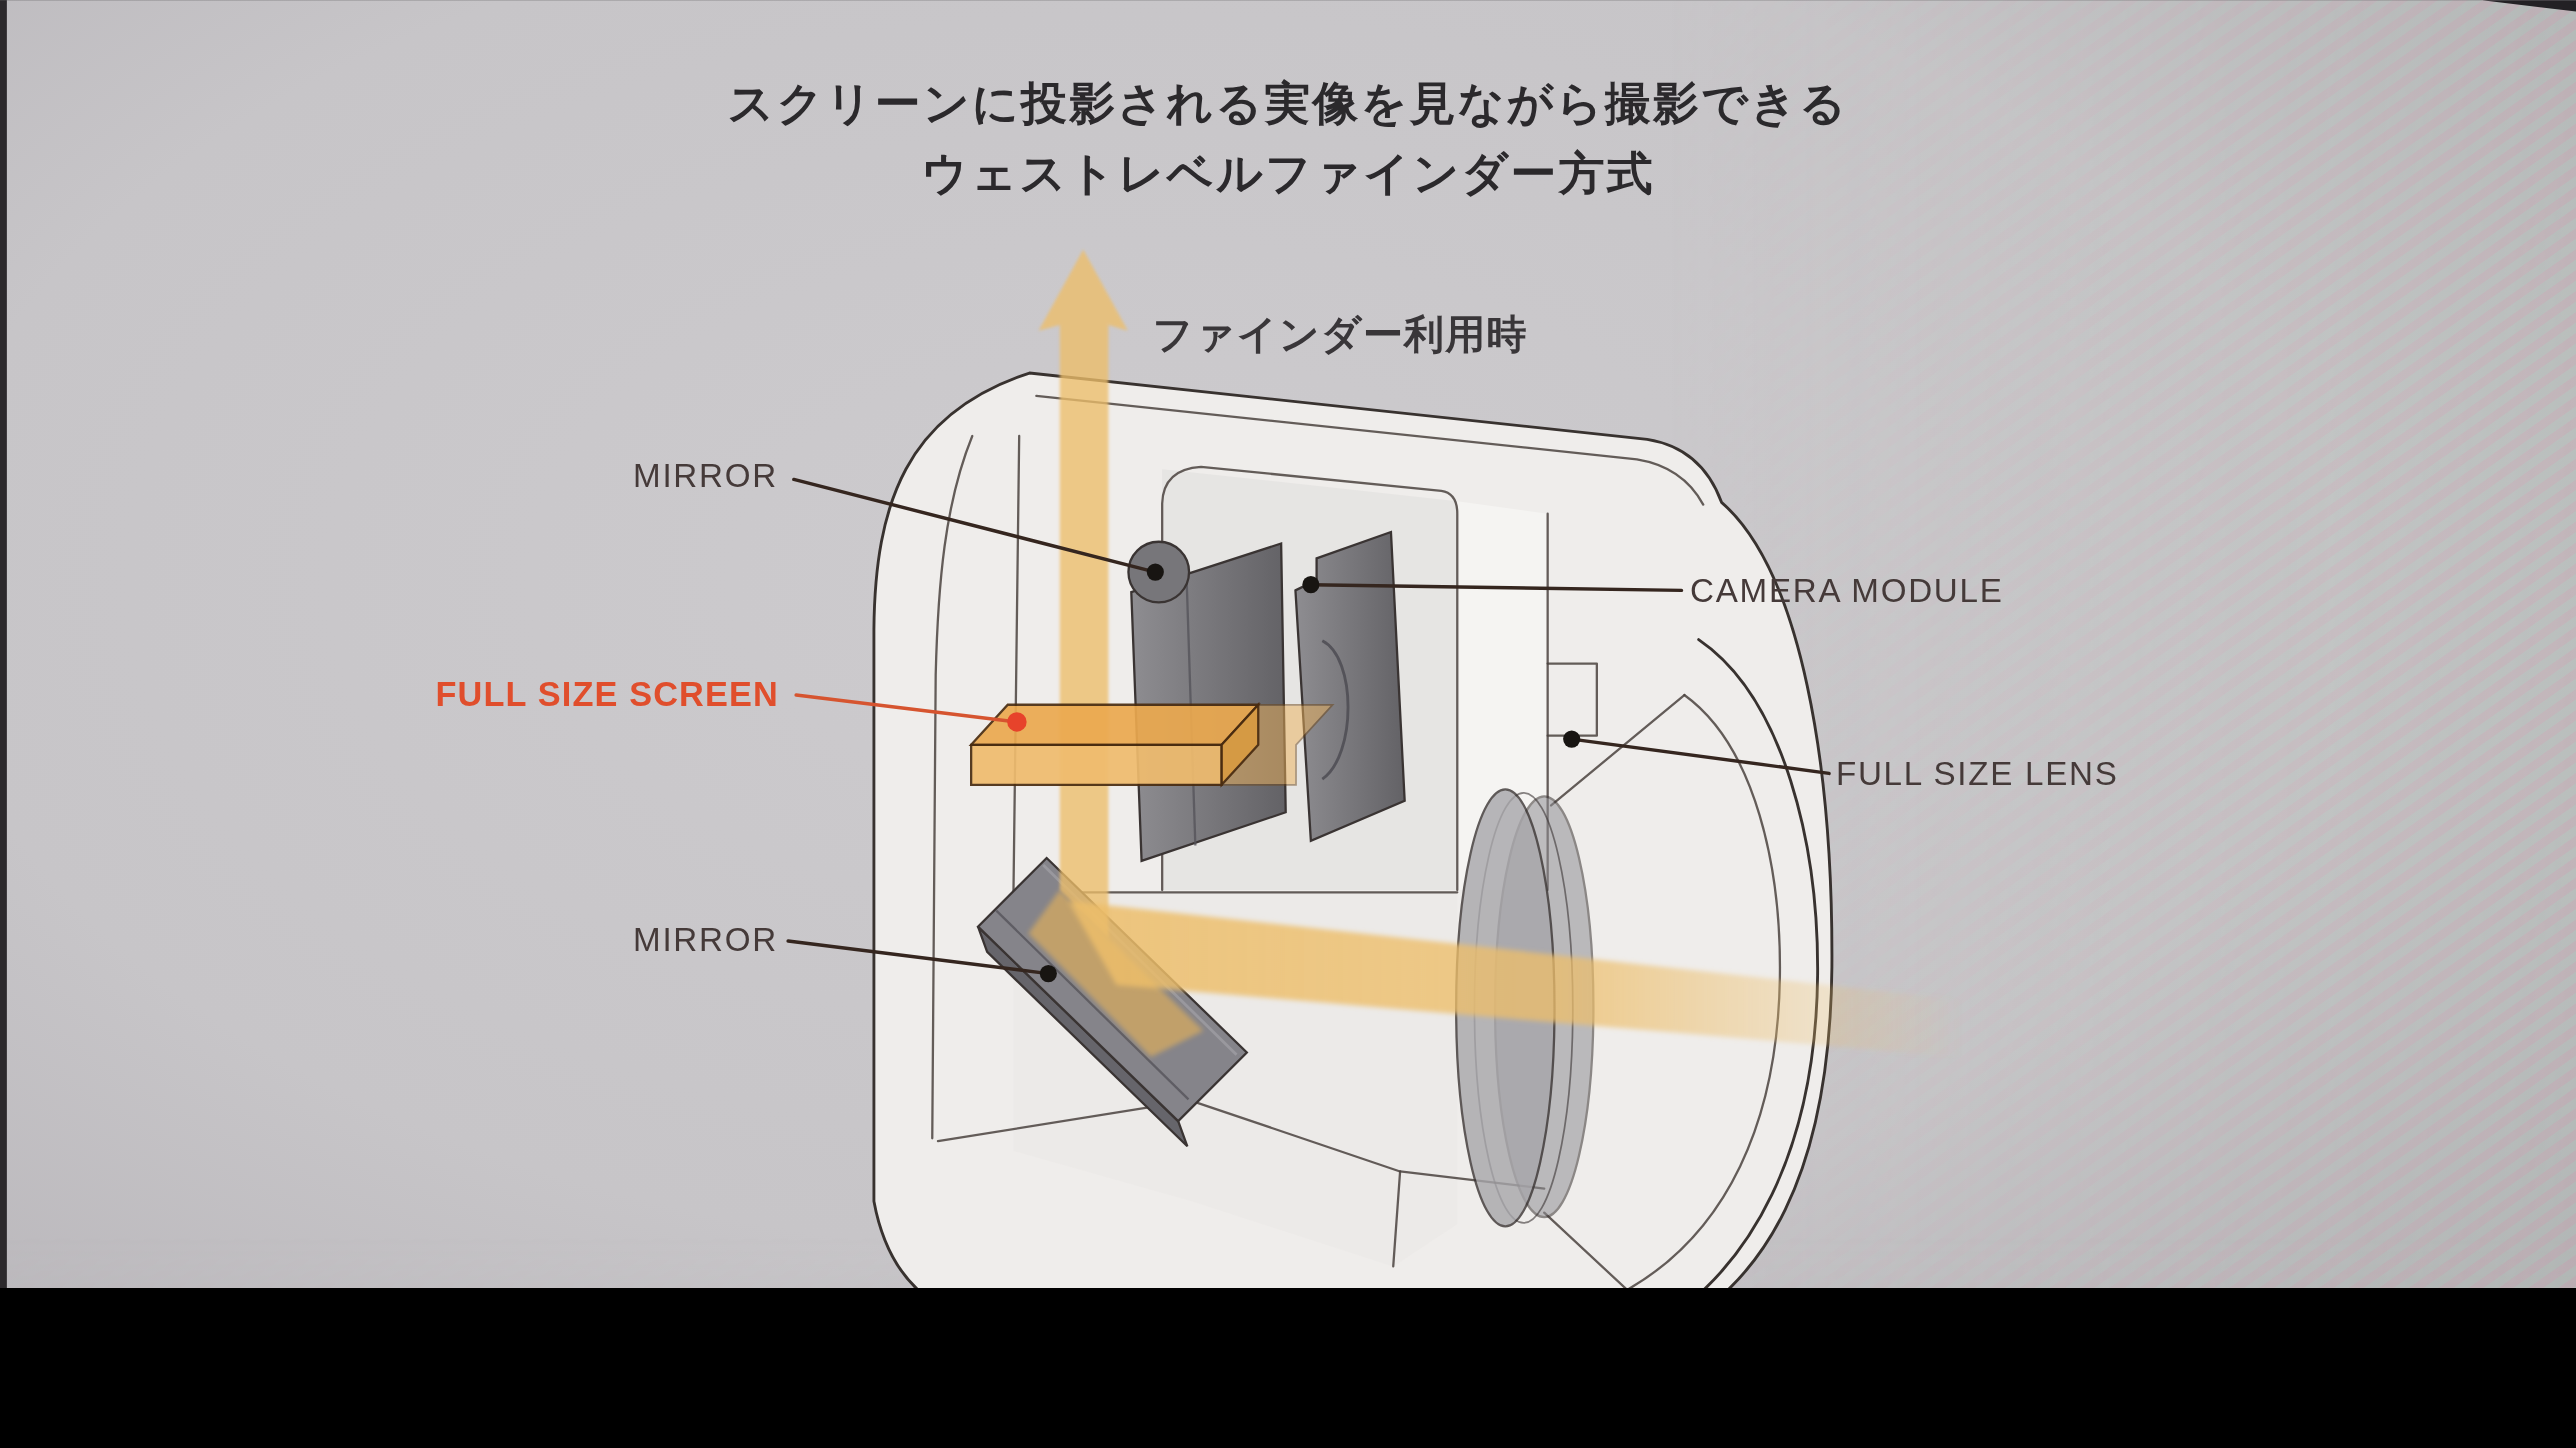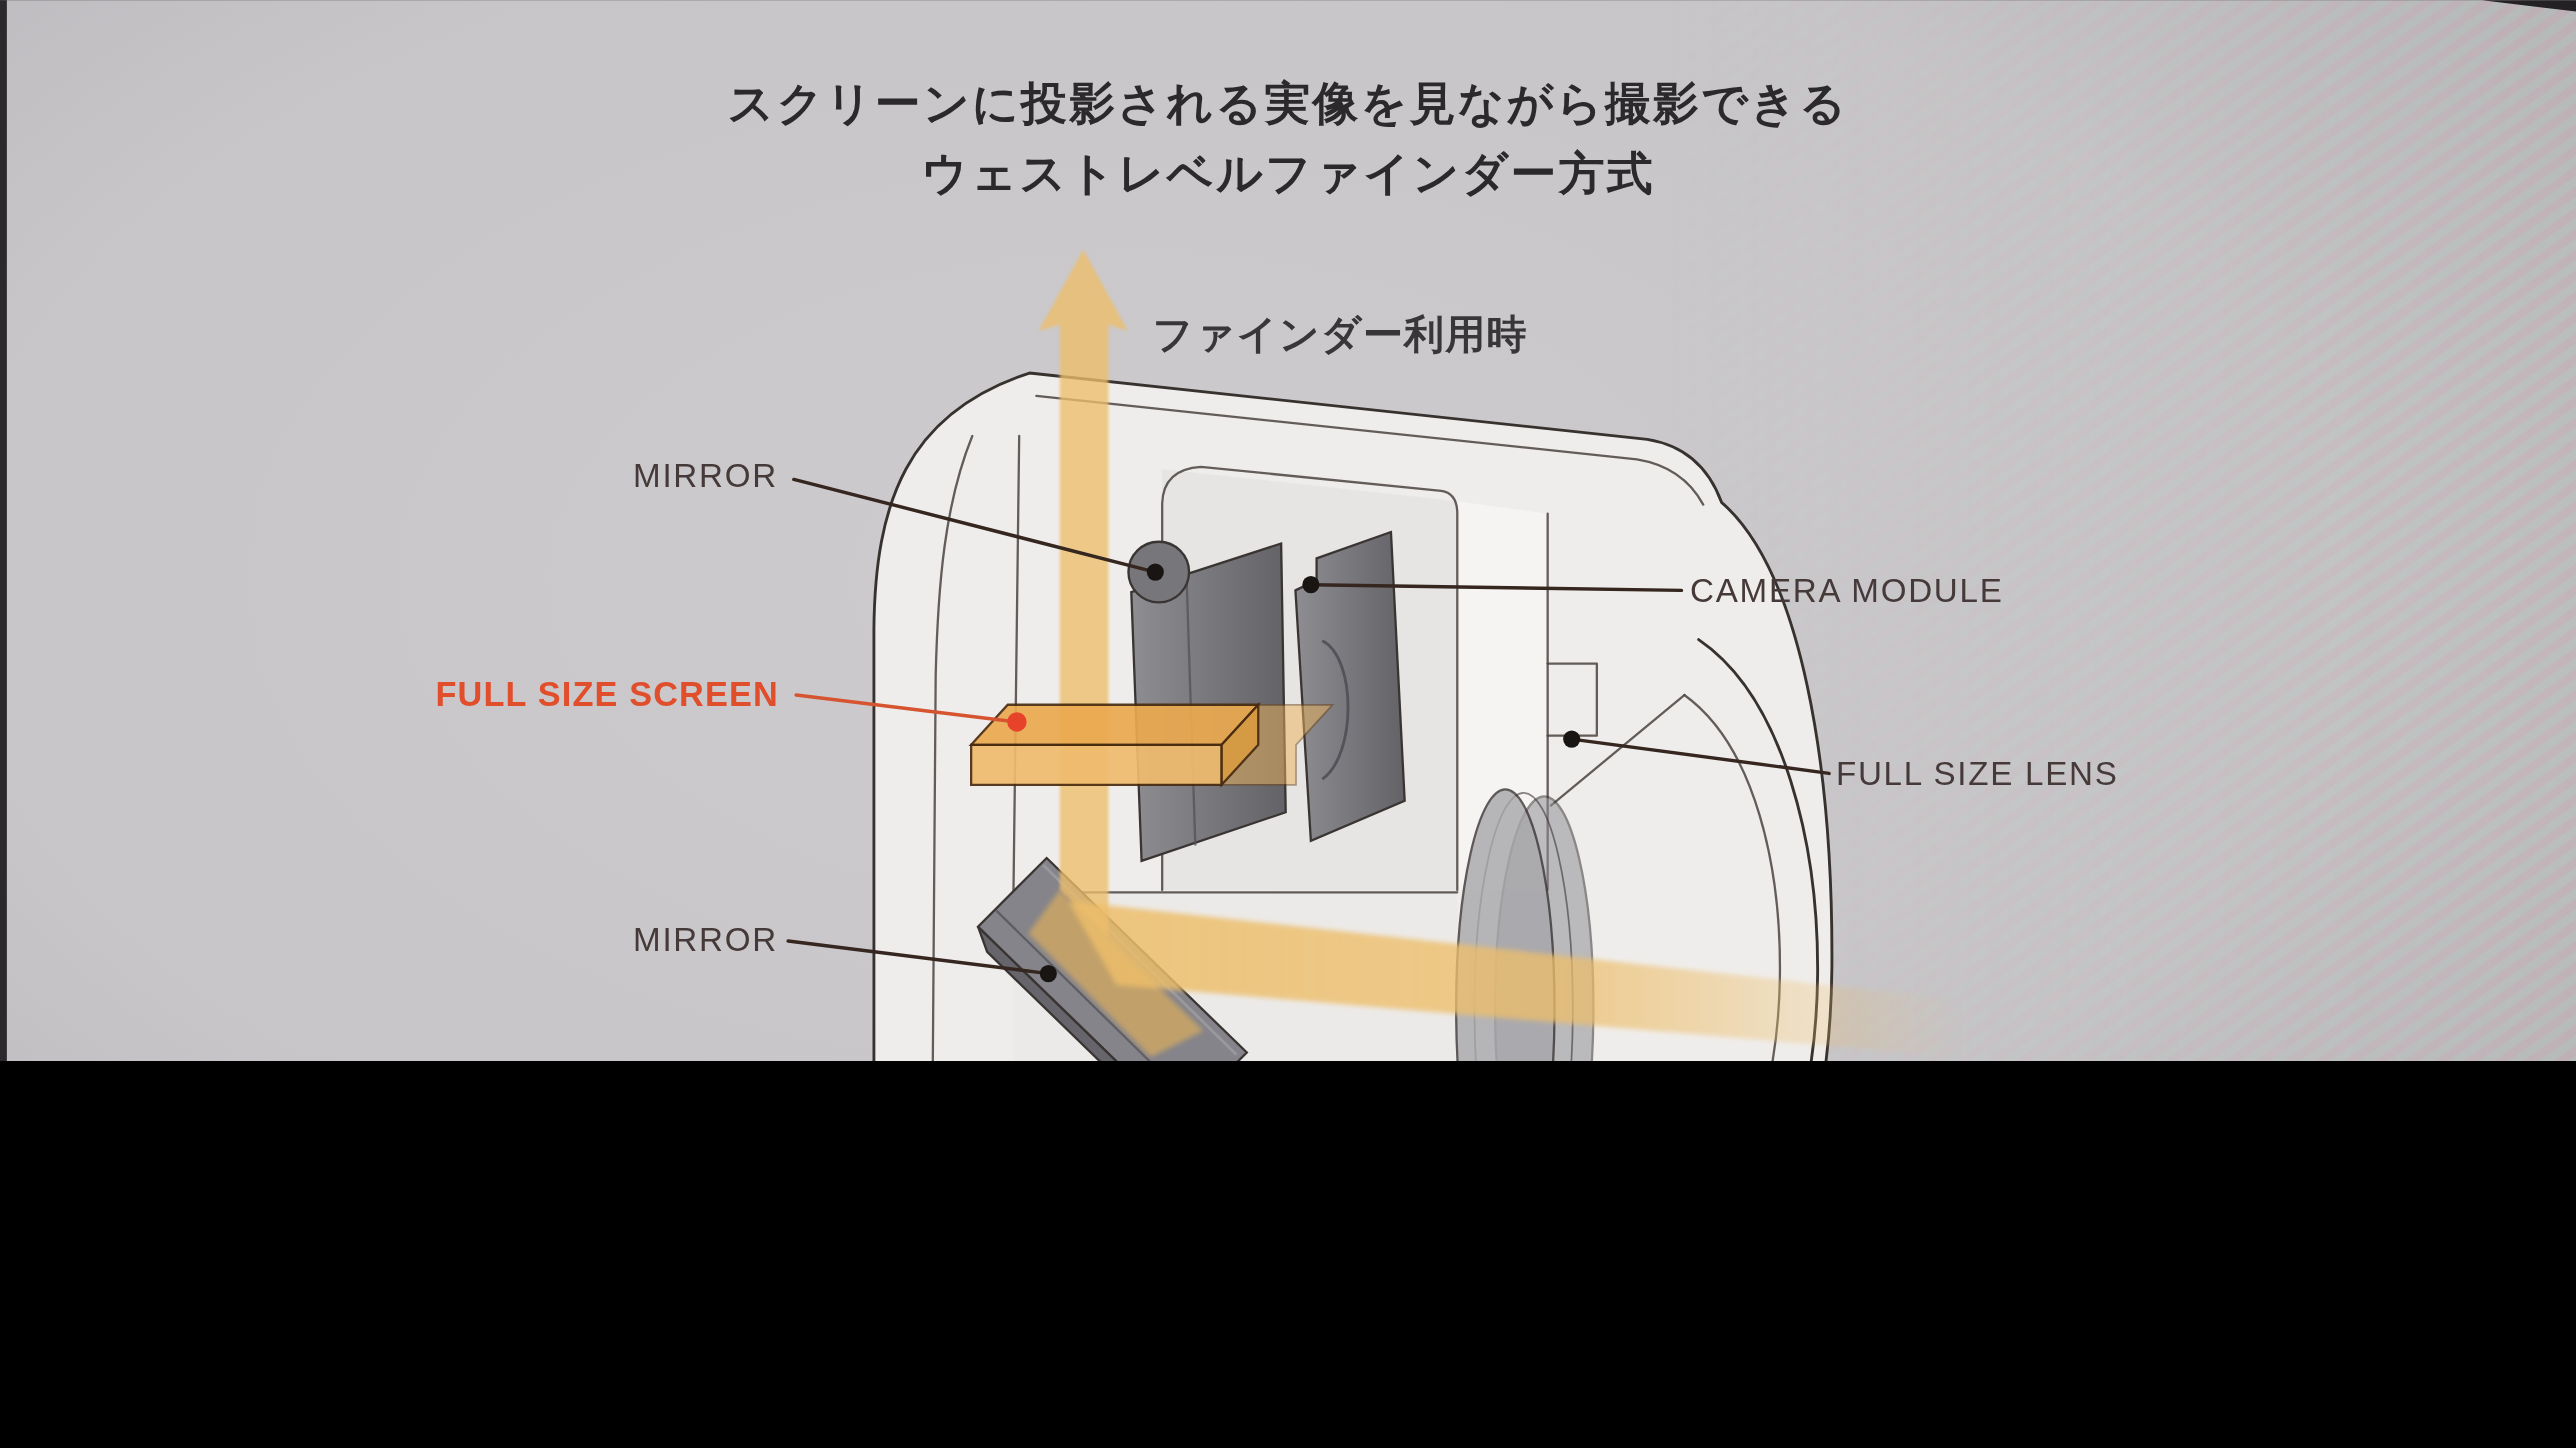--- a/index.html
+++ b/index.html
@@ -1,18 +1,18 @@
 <!DOCTYPE html>
 <html style="font-size:9.2px"><head>
 <meta charset="utf-8">
 <style>
   html,body{margin:0;padding:0;background:#000;}
   .stage{
     position:relative;
-    width:2576px;height:1061px;
+    width:2576px;height:1288px;
     overflow:hidden;
     font-family:"Liberation Sans","DejaVu Sans",sans-serif;
   }
   svg{position:absolute;left:0;top:0;display:block;}
   text{font-family:"Liberation Sans","DejaVu Sans",sans-serif;}
   .title-txt{font-size:80px;font-weight:600;fill:#2b292c;letter-spacing:4px;}
   .finder-txt{font-size:70px;font-weight:600;fill:#393639;letter-spacing:2px;}
   .part-label{font-size:58px;font-weight:400;fill:#453a39;letter-spacing:3px;}
   .part-label-orange{font-size:60px;font-weight:700;fill:#e04e2c;letter-spacing:2px;}
   .badge-txt{font-size:108px;font-weight:400;fill:#1f1d20;letter-spacing:14px;}

